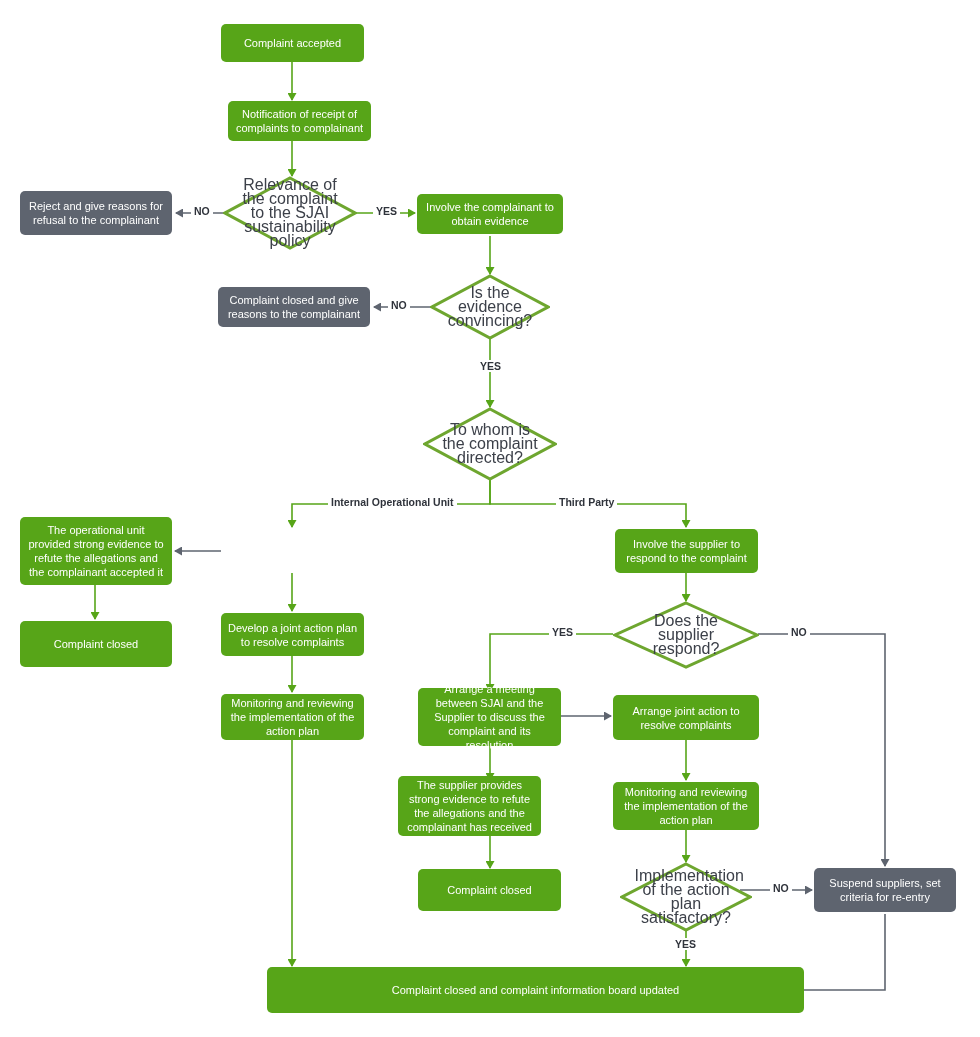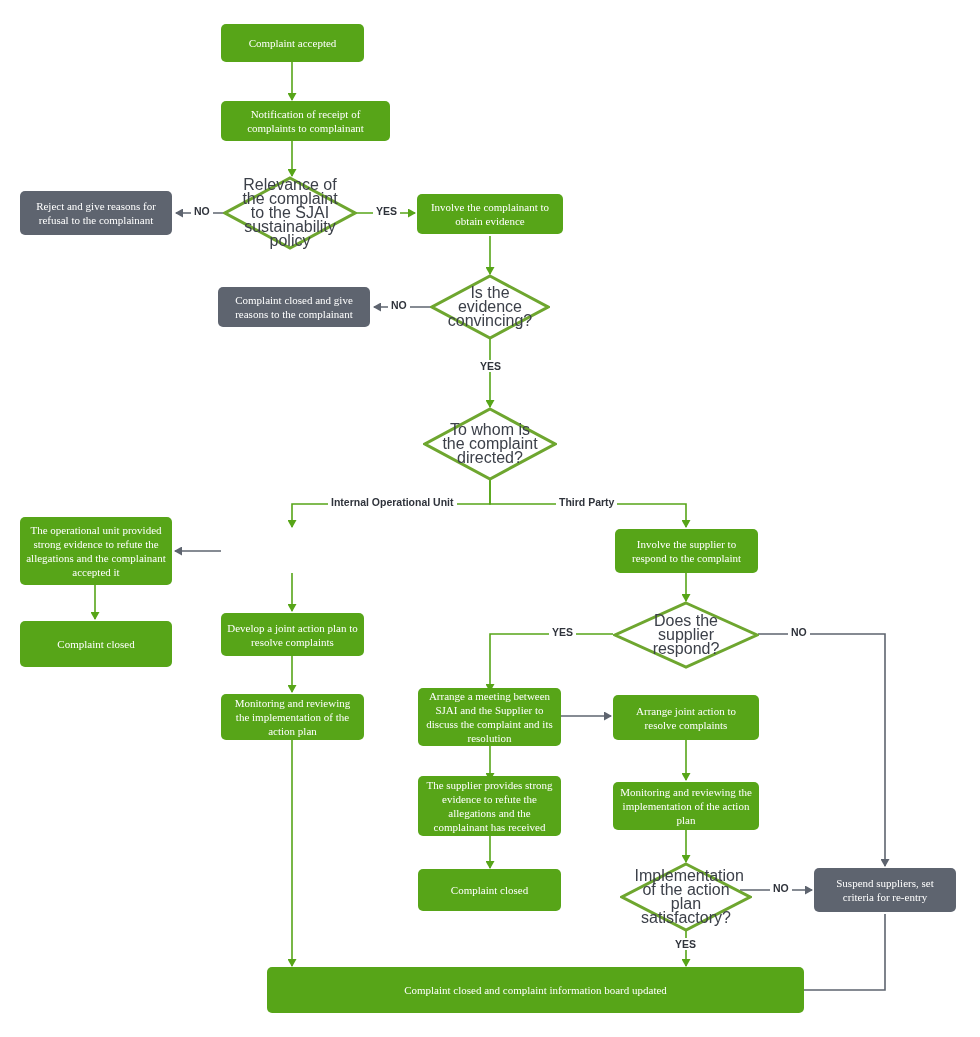--- a/index.html
+++ b/index.html
@@ -1,21 +1,21 @@
 <!DOCTYPE html>
 <html><head>
 <meta charset="utf-8">
 <style>
   html,body{margin:0;padding:0;background:#ffffff;}
   body{font-family:"Liberation Sans", sans-serif;}
   #canvas{position:relative;width:980px;height:1037px;overflow:hidden;background:#fff;}
   #edges{position:absolute;left:0;top:0;width:980px;height:1037px;}
   .node{position:absolute;box-sizing:border-box;display:flex;align-items:center;
         justify-content:center;text-align:center;color:#ffffff;font-size:11px;
-        line-height:14px;padding:4px 6px;border-radius:5px;font-family:Liberation Serif, serif;}
+        line-height:14px;padding:4px 6px;border-radius:5px;}
   .node.green{background:#57a518;}
   .node.gray{background:#5e646f;}
   .diamond{position:absolute;display:flex;align-items:center;justify-content:center;}
   .diamond .dshape{position:absolute;left:0;top:0;width:100%;height:100%;}
   .diamond .dlabel{position:relative;z-index:2;text-align:center;color:#3c4049;
         font-size:16px;line-height:14px;width:78%;}
   .edgelabel{position:absolute;font-size:10.5px;font-weight:bold;color:#2f333b;
         background:#ffffff;padding:0 3px;white-space:nowrap;z-index:3;}
 </style>
 </head>
@@ -58,21 +58,21 @@
       <path d="M233,213 L176,213"></path>
       <path d="M433,307 L374,307"></path>
       <path d="M758,634 L885,634 L885,866"></path>
       <path d="M740,890 L812,890"></path>
       <path d="M885,914 L885,990 L765,990"></path>
     </g>
   </svg>
 
   <div class="node green" style="left:221px;top:24px;width:143px;height:38px;">Complaint accepted</div>
 
-  <div class="node green" style="left:221px;top:101px;width:169px;height:40px;">Notification of receipt of complaints to complainant</div>
+  <div class="node green" style="left:228px;top:101px;width:143px;height:40px;">Notification of receipt of complaints to complainant</div>
 
   <div class="diamond" style="left:223px;top:176px;width:134px;height:74px;">
     <svg class="dshape" viewBox="0 0 134 74" xmlns="http://www.w3.org/2000/svg">
       <polygon points="67,2 132,37 67,72 2,37" fill="#ffffff" stroke="#6ea62f" stroke-width="3"></polygon>
     </svg>
     <div class="dlabel">Relevance of the complaint to the SJAI sustainability policy</div>
   </div>
 
   <div class="node gray" style="left:20px;top:191px;width:152px;height:44px;">Reject and give reasons for refusal to the complainant</div>
 
@@ -109,21 +109,21 @@
     <svg class="dshape" viewBox="0 0 146 68" xmlns="http://www.w3.org/2000/svg">
       <polygon points="73,2 144,34 73,66 2,34" fill="#ffffff" stroke="#6ea62f" stroke-width="3"></polygon>
     </svg>
     <div class="dlabel">Does the supplier respond?</div>
   </div>
 
   <div class="node green" style="left:418px;top:688px;width:143px;height:58px;">Arrange a meeting between SJAI and the Supplier to discuss the complaint and its resolution</div>
 
   <div class="node green" style="left:613px;top:695px;width:146px;height:45px;">Arrange joint action to resolve complaints</div>
 
-  <div class="node green" style="left:418px;top:776px;width:143px;height:60px;">The supplier provides strong evidence to refute the allegations and the complainant has received</div>
+  <div class="node green" style="left:398px;top:776px;width:143px;height:60px;">The supplier provides strong evidence to refute the allegations and the complainant has received</div>
 
   <div class="node green" style="left:613px;top:782px;width:146px;height:48px;">Monitoring and reviewing the implementation of the action plan</div>
 
   <div class="node green" style="left:418px;top:869px;width:143px;height:42px;">Complaint closed</div>
 
   <div class="diamond" style="left:620px;top:862px;width:132px;height:70px;">
     <svg class="dshape" viewBox="0 0 132 70" xmlns="http://www.w3.org/2000/svg">
       <polygon points="66,2 130,35 66,68 2,35" fill="#ffffff" stroke="#6ea62f" stroke-width="3"></polygon>
     </svg>
     <div class="dlabel">Implementation of the action plan satisfactory?</div>

